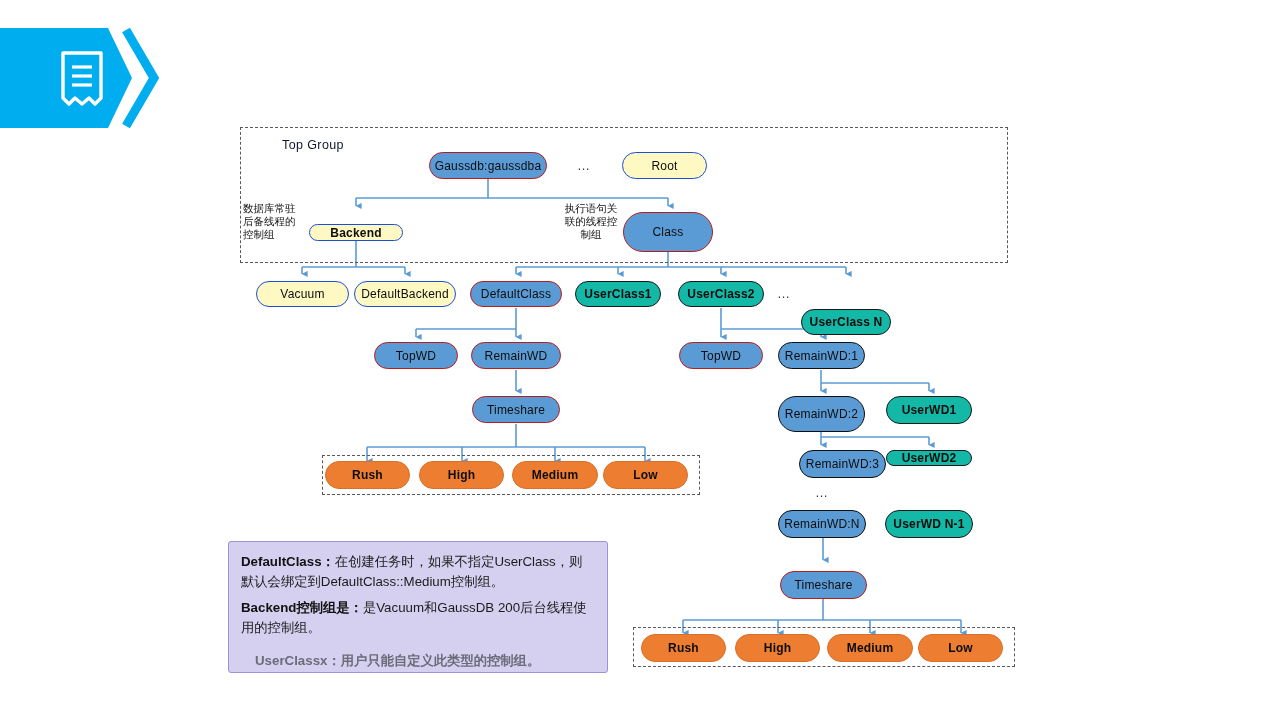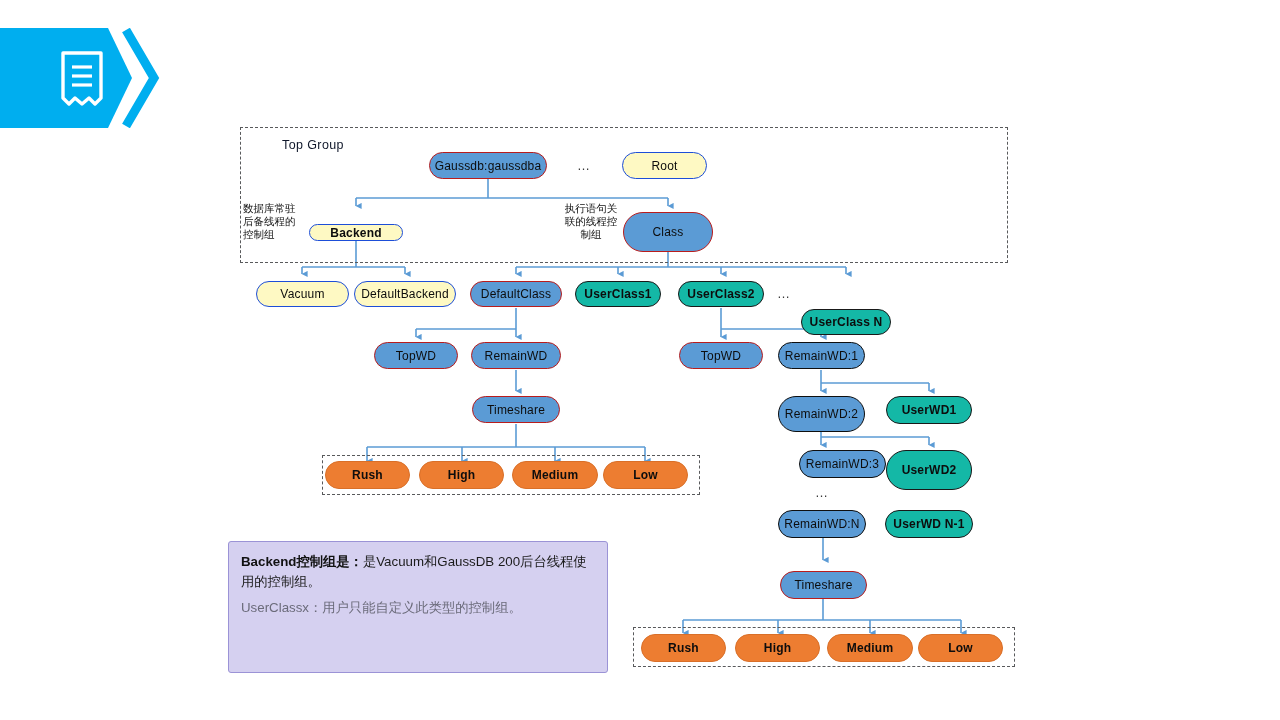--- a/index.html
+++ b/index.html
@@ -42,21 +42,21 @@
   .ell{position:absolute;font-size:13px;color:#3a3a3a;letter-spacing:1px;}
 
   
   .notebox{
     position:absolute;left:228px;top:541px;width:380px;height:132px;
     background:#D5D0F0;border:1px solid #9b93d6;border-radius:3px;box-sizing:border-box;
     padding:10px 12px 0 12px;
   }
   .note-p{font-size:13.3px;line-height:19.5px;color:#1b1b1b;margin:0 0 7px 0;}
   .note-p b{font-weight:bold;color:#111;}
-  .note-muted{color:#6b6b7a;font-weight:normal;font-size:13.3px;line-height:19.5px;margin:0;}
+  .note-muted{color:#6b6b7a;font-weight:bold;font-size:13.3px;line-height:19.5px;margin:14px;}
 </style>
 </head>
 <body>
 
 <div id="stage">
 
   <div class="banner"></div>
   <svg class="banner-chevron" viewBox="0 0 42 100">
     <polyline points="8,2 36,50 8,98" fill="none" stroke="#00AEEF" stroke-width="9"></polyline>
   </svg>
@@ -162,37 +162,40 @@
   <div class="node n-blue" style="left:471px;top:342px;width:90px;height:27px;">RemainWD</div>
   <div class="node n-blue" style="left:679px;top:342px;width:84px;height:27px;">TopWD</div>
   <div class="node n-blue-dark" style="left:778px;top:342px;width:87px;height:27px;">RemainWD:1</div>
 
   <div class="node n-blue" style="left:472px;top:396px;width:88px;height:27px;">Timeshare</div>
 
   <div class="node n-blue-dark" style="left:778px;top:396px;width:87px;height:36px;">RemainWD:2</div>
   <div class="node n-yellow" style="left:886px;top:396px;width:86px;height:28px;">UserWD1</div>
 
   <div class="node n-blue-dark" style="left:778px;top:450px;width:87px;height:28px;margin-left:21px;">RemainWD:3</div>
-  <div class="node n-yellow" style="left:886px;top:450px;width:86px;height:40px;">UserWD2</div>
+  <div class="node n-yellow" style="left:886px;top:450px;width:86px;height:16px;">UserWD2</div>
 
   <div class="node n-blue-dark" style="left:778px;top:510px;width:88px;height:28px;">RemainWD:N</div>
   <div class="node n-yellow" style="left:885px;top:510px;width:88px;height:28px;">UserWD N-1</div>
 
   <div class="node n-blue" style="left:780px;top:571px;width:87px;height:28px;">Timeshare</div>
 
   <div class="node n-orange" style="left:325px;top:461px;width:85px;height:28px;">Rush</div>
   <div class="node n-orange" style="left:419px;top:461px;width:85px;height:28px;">High</div>
   <div class="node n-orange" style="left:512px;top:461px;width:86px;height:28px;">Medium</div>
   <div class="node n-orange" style="left:603px;top:461px;width:85px;height:28px;">Low</div>
 
   <div class="node n-orange" style="left:641px;top:634px;width:85px;height:28px;">Rush</div>
   <div class="node n-orange" style="left:735px;top:634px;width:85px;height:28px;">High</div>
   <div class="node n-orange" style="left:827px;top:634px;width:86px;height:28px;">Medium</div>
   <div class="node n-orange" style="left:918px;top:634px;width:85px;height:28px;">Low</div>
 
   <div class="notebox">
+    <p class="note-p">
+      <b>DefaultClass：</b><span>在创建任务时，如果不指定UserClass，则默认会绑定到DefaultClass::Medium控制组。</span>
+    </p>
     <p class="note-p">
       <b>Backend控制组是：</b><span>是Vacuum和GaussDB 200后台线程使用的控制组。</span>
     </p>
     <p class="note-muted">UserClassx：用户只能自定义此类型的控制组。</p>
   </div>
 
 </div>
 
 </body></html>

